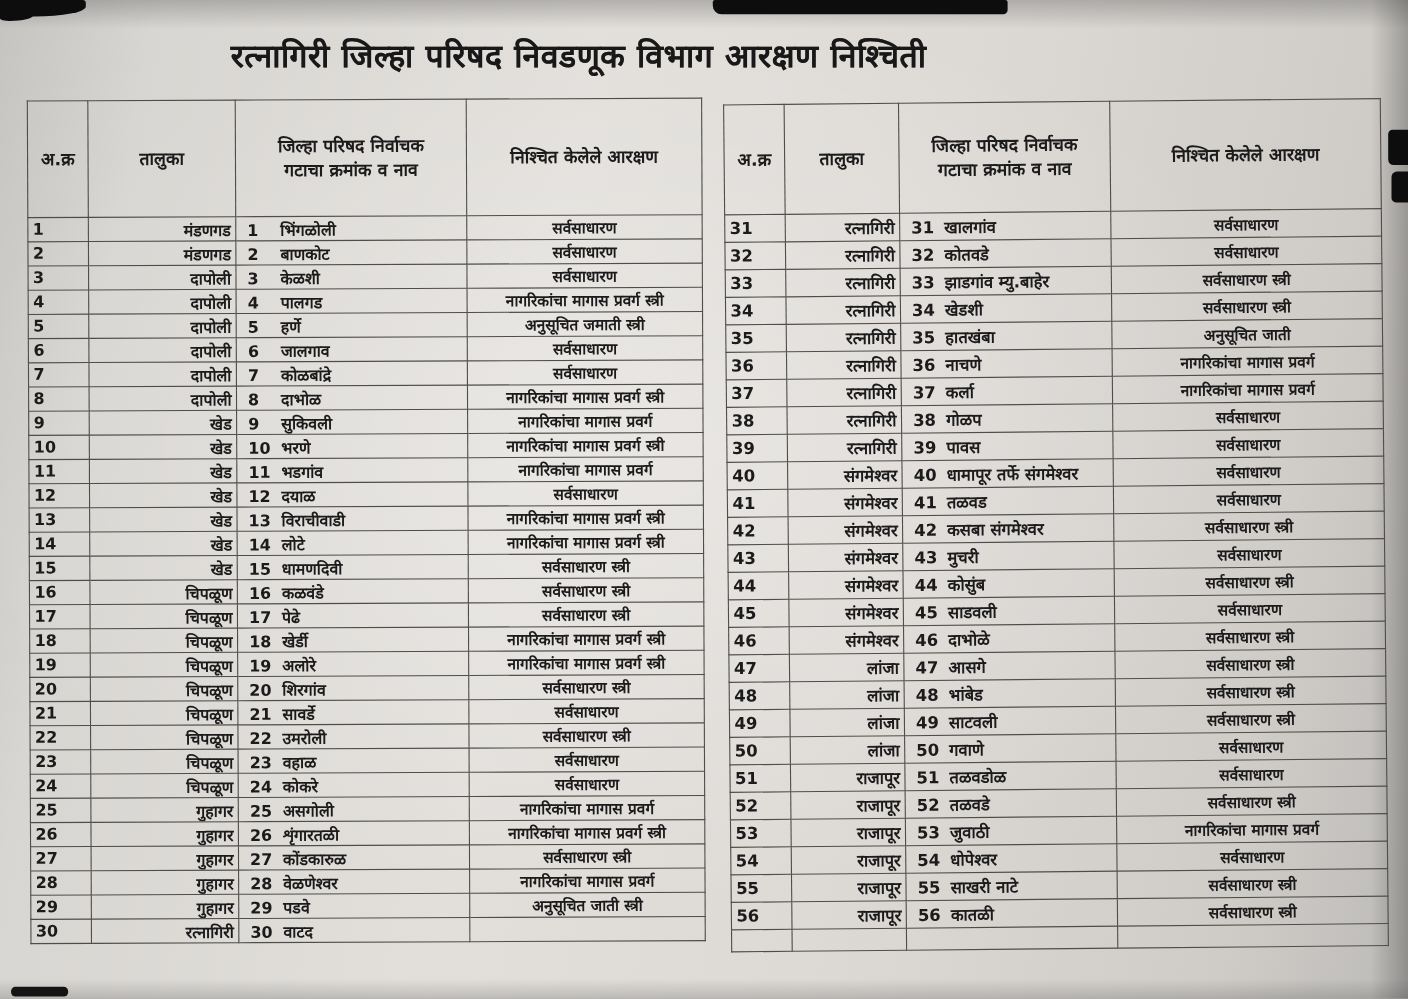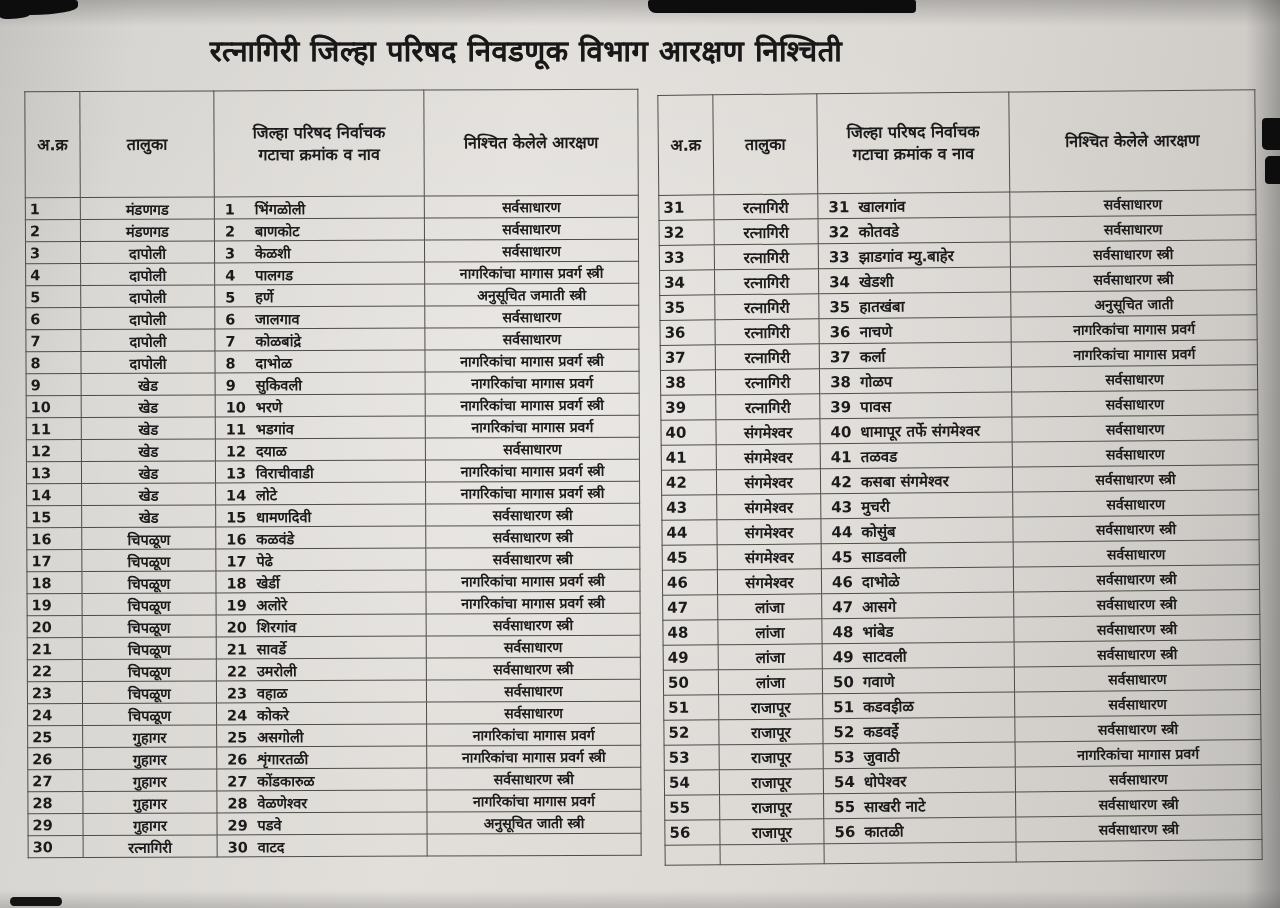--- a/index.html
+++ b/index.html
@@ -48,21 +48,21 @@
   .tbl-left tbody tr{height:22px;}
   .tbl-left td{font-size:14.5px;}
 
   .tbl-right{left:661px;top:92px;width:597px;transform:rotate(-0.55deg);}
   .tbl-right thead tr{height:100px;}
   .tbl-right tbody tr{height:25px;}
   .tbl-right td{font-size:15px;}
   .tbl-right tr.empty-row{height:20px;}
 
   td.c-sr{text-align:left;padding-left:12px;}
-  td.c-taluka{text-align:center;padding-left:6px;}
+  td.c-taluka{text-align:right;padding-left:6px;}
   td.c-group{text-align:left;}
   td.c-res{text-align:center;font-size:14px;}
   .gno{display:inline-block;min-width:30px;padding-left:6px;}
   .gname{display:inline-block;}
   .hdr-two-line{display:block;}
 </style>
 </head>
 <body>
 
 <div class="paper"></div>
@@ -416,27 +416,27 @@
       </tr>
       <tr>
         <td class="c-sr">50</td>
         <td class="c-taluka">लांजा</td>
         <td class="c-group"><span class="gno">50</span><span class="gname">गवाणे</span></td>
         <td class="c-res">सर्वसाधारण</td>
       </tr>
       <tr>
         <td class="c-sr">51</td>
         <td class="c-taluka">राजापूर</td>
-        <td class="c-group"><span class="gno">51</span><span class="gname">कडवईोळ</span></td>
+        <td class="c-group"><span class="gno">51</span><span class="gname">तळवडोळ</span></td>
         <td class="c-res">सर्वसाधारण</td>
       </tr>
       <tr>
         <td class="c-sr">52</td>
         <td class="c-taluka">राजापूर</td>
-        <td class="c-group"><span class="gno">52</span><span class="gname">कडवईे</span></td>
+        <td class="c-group"><span class="gno">52</span><span class="gname">तळवडे</span></td>
         <td class="c-res">सर्वसाधारण स्त्री</td>
       </tr>
       <tr>
         <td class="c-sr">53</td>
         <td class="c-taluka">राजापूर</td>
         <td class="c-group"><span class="gno">53</span><span class="gname">जुवाठी</span></td>
         <td class="c-res">नागरिकांचा मागास प्रवर्ग</td>
       </tr>
       <tr>
         <td class="c-sr">54</td>

